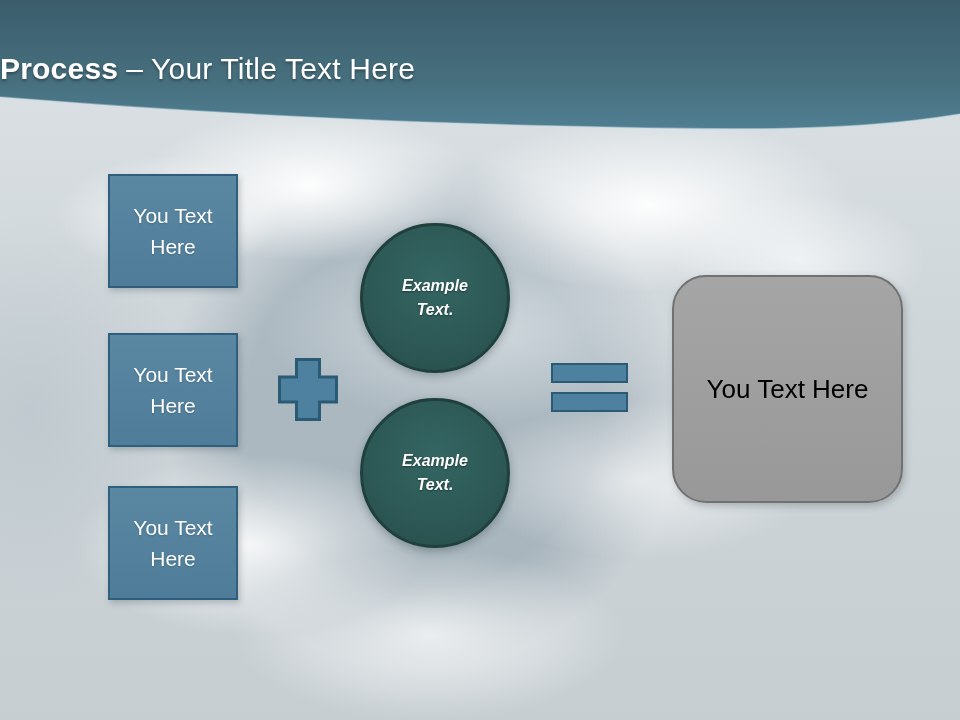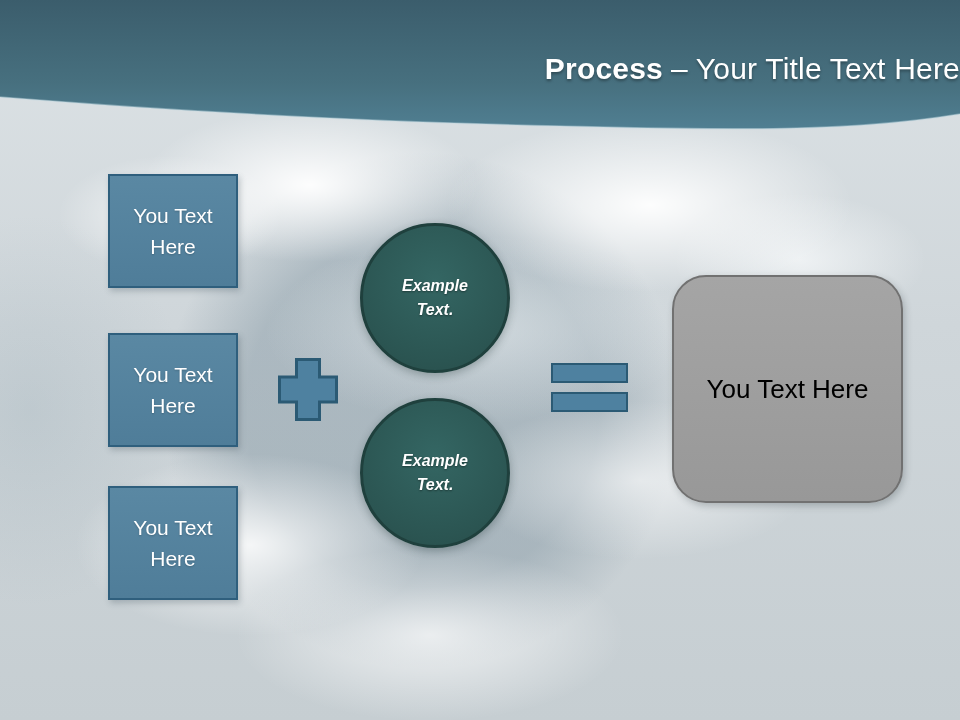--- a/index.html
+++ b/index.html
@@ -18,21 +18,21 @@
       radial-gradient(ellipse 180px 95px  at 800px 260px, rgba(250,252,253,0.7),  rgba(255,255,255,0) 70%),
       radial-gradient(ellipse 300px 130px at 480px 330px, rgba(238,243,245,0.55), rgba(255,255,255,0) 72%),
       radial-gradient(ellipse 250px 130px at 250px 545px, rgba(255,255,255,0.85), rgba(255,255,255,0) 70%),
       radial-gradient(ellipse 270px 120px at 430px 635px, rgba(255,255,255,0.7),  rgba(255,255,255,0) 72%),
       radial-gradient(ellipse 240px 110px at 640px 480px, rgba(255,255,255,0.6),  rgba(255,255,255,0) 72%),
       radial-gradient(circle 340px at 44% 57%, rgba(92,118,134,0.30) 52%, rgba(92,118,134,0) 76%),
       radial-gradient(ellipse 210px 260px at 30px 410px, rgba(148,168,178,0.25), rgba(148,168,178,0) 75%);
   }
   .header{position:absolute;top:0;left:0;width:960px;height:141px;}
   .title{
-    position:absolute;top:52px;left:0;width:960px;text-align:right;
+    position:absolute;top:52px;left:0;width:960px;text-align:left;
     color:#fff;font-size:30px;letter-spacing:0.2px;
     text-shadow:0 2px 3px rgba(0,0,0,0.35);white-space:nowrap;
   }
   .title .t-bold{font-weight:bold;}
   .title .t-sep{margin:0 8px;}
   .lbox{
     position:absolute;left:108px;width:130px;height:114px;box-sizing:border-box;
     background:linear-gradient(180deg,#5a88a3,#4f7d99);
     border:2.5px solid #2f5f7d;
     display:flex;align-items:center;justify-content:center;text-align:center;

